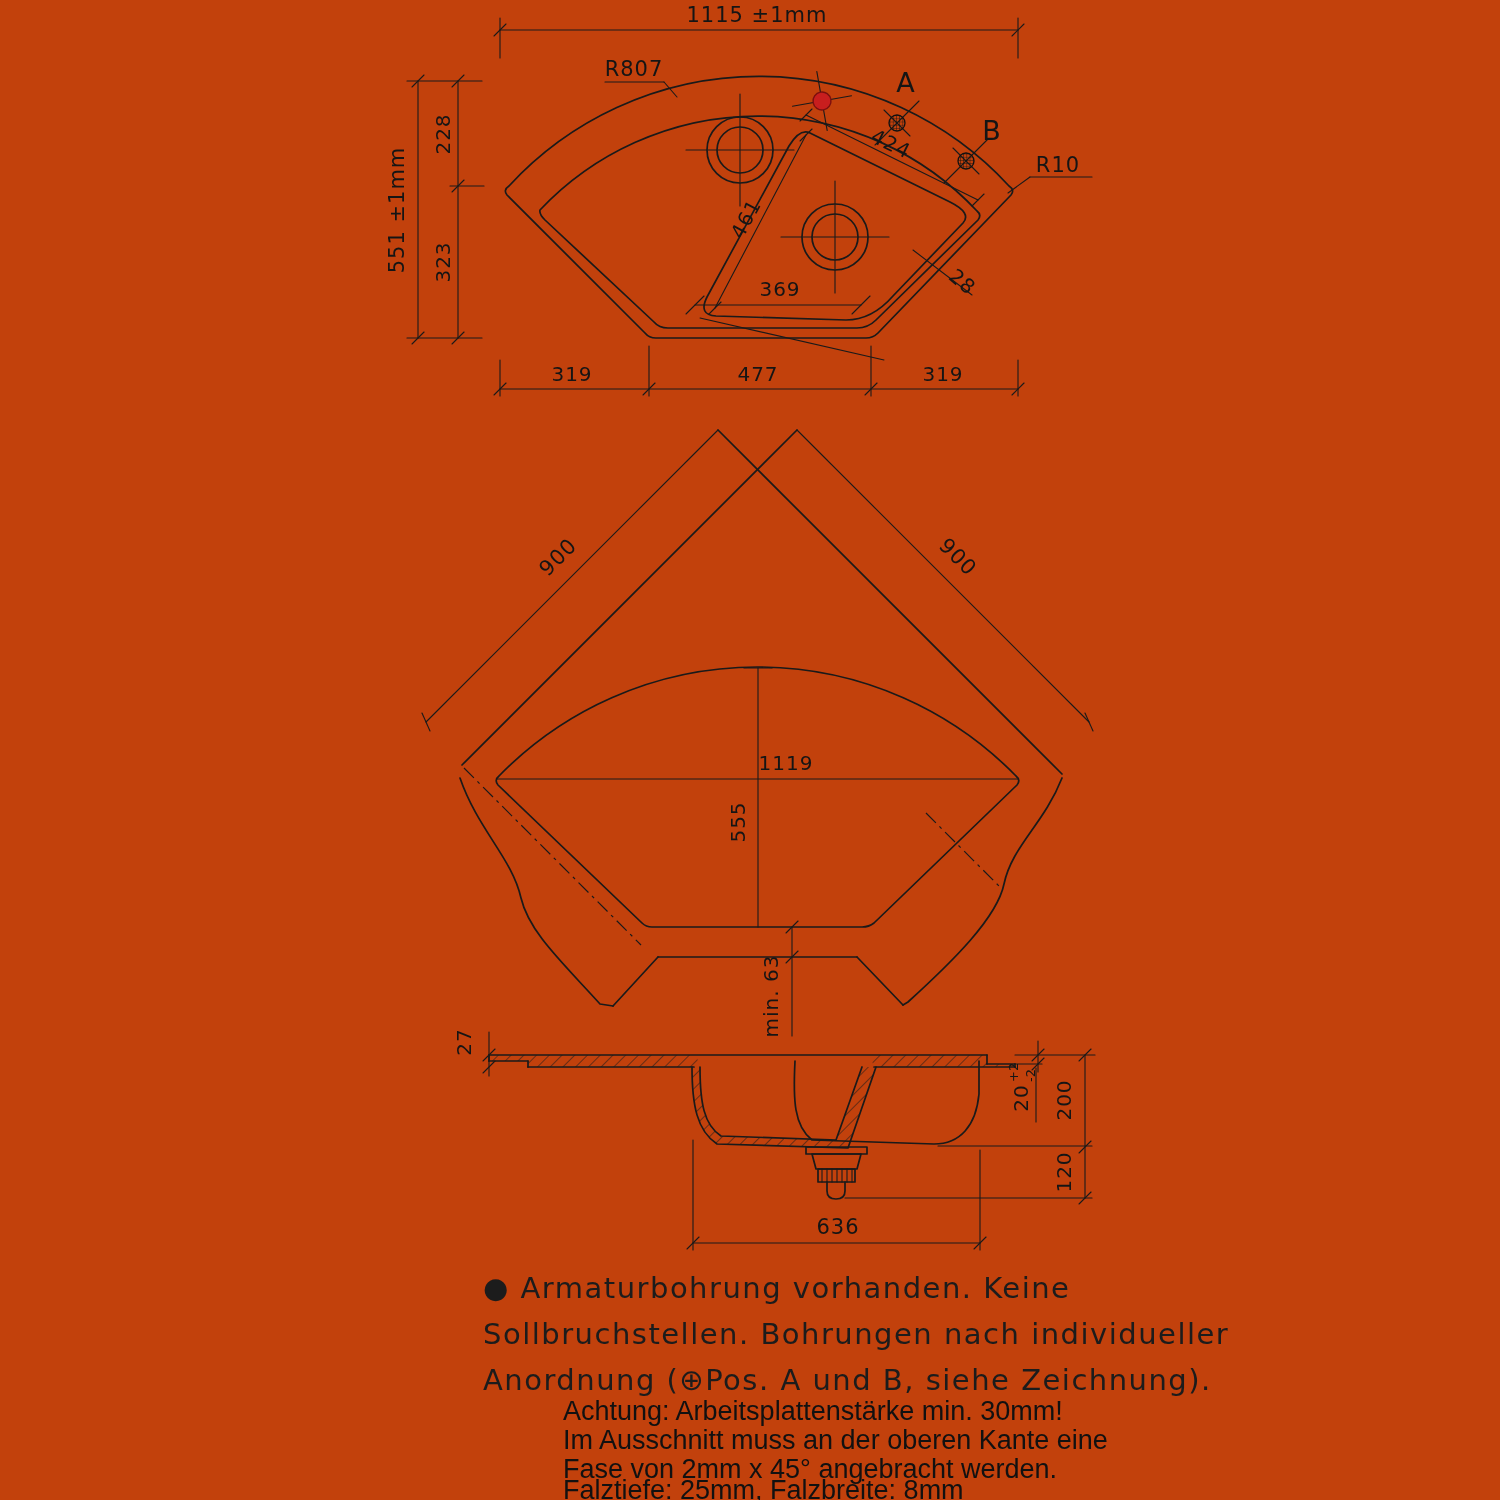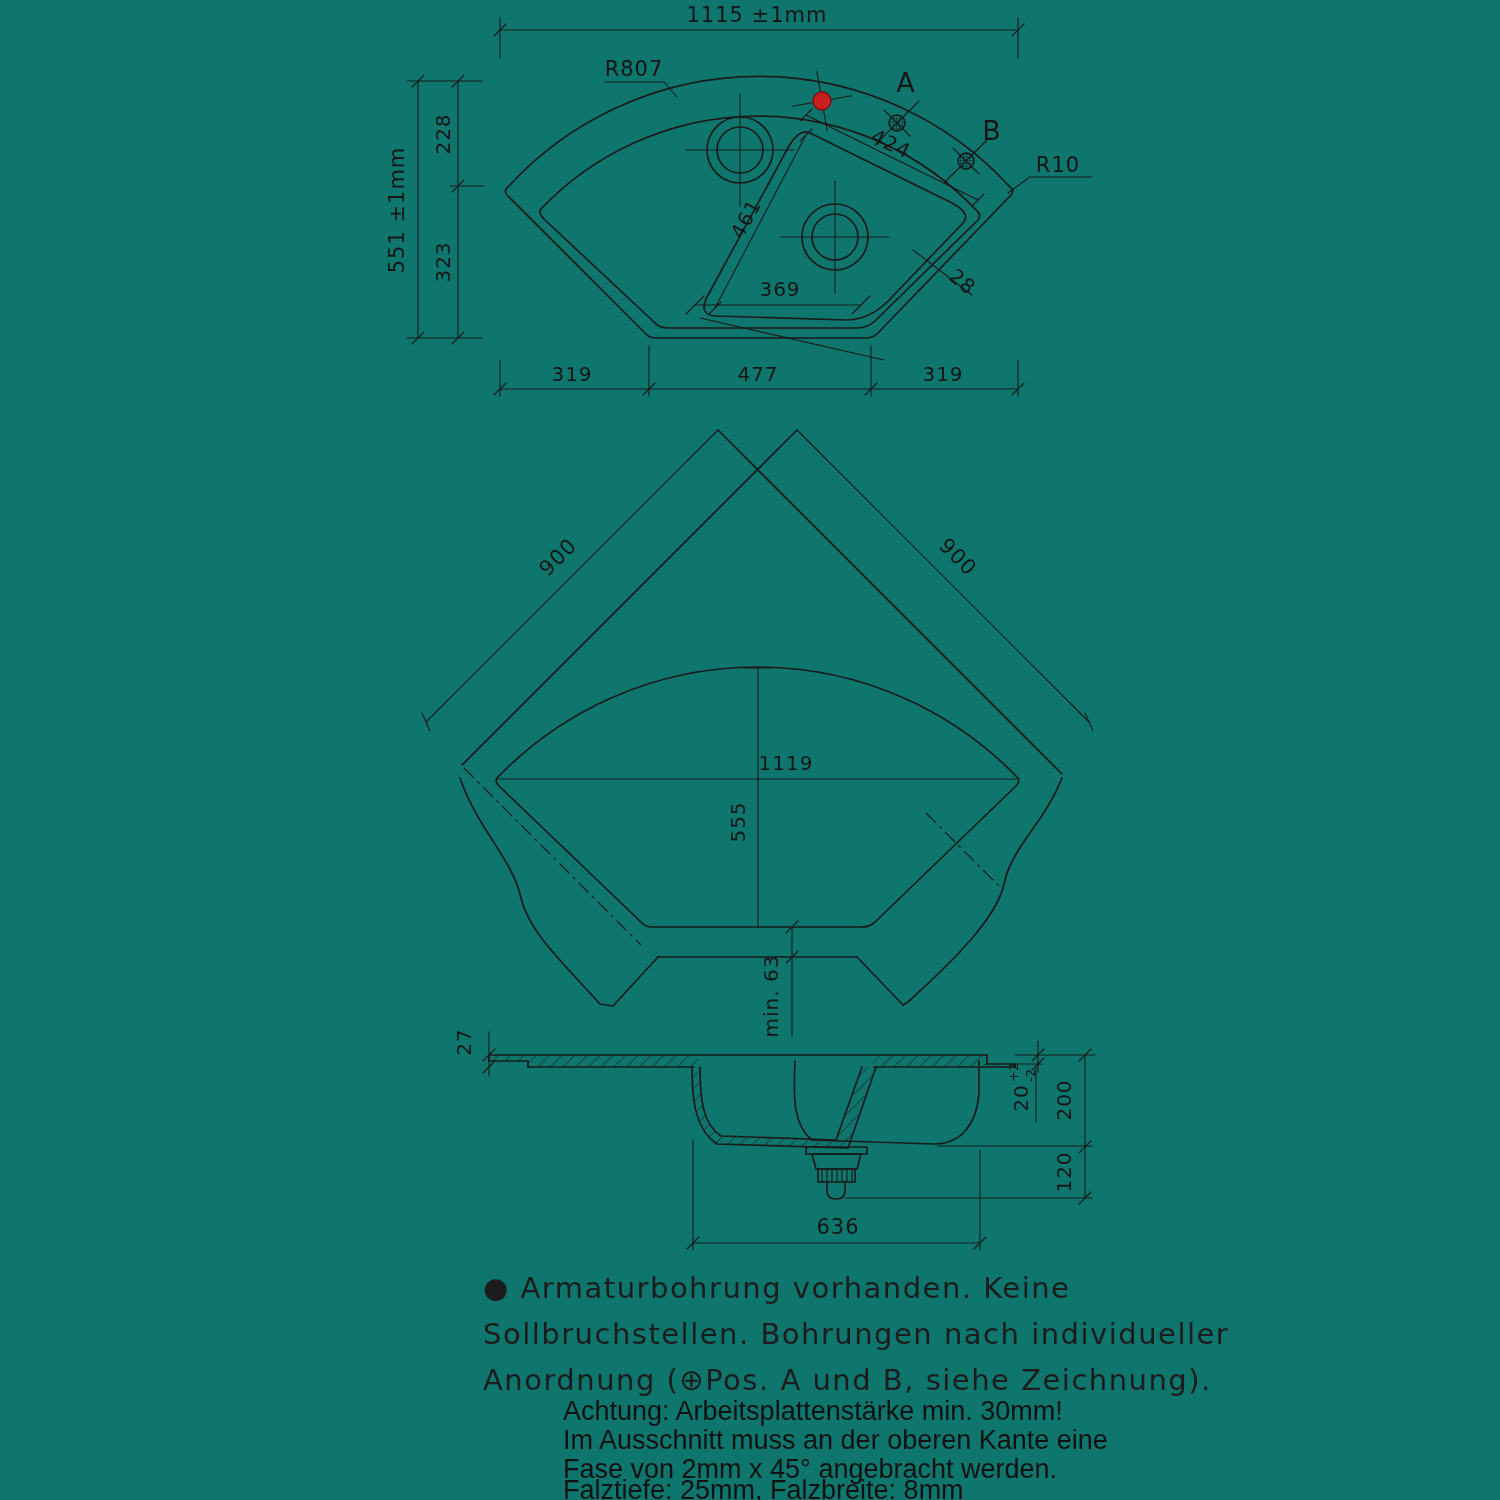--- a/index.html
+++ b/index.html
@@ -1,16 +1,16 @@
 <!DOCTYPE html>
 <html><head>
 <meta charset="utf-8">
 <style>
   html,body{margin:0;padding:0;background:#ffffff;}
-  .stage{width:1500px;height:1500px;position:relative;background:#0f766e;
+  .stage{width:1500px;height:1500px;position:relative;background:#c2410c;
          font-family:"DejaVu Sans",sans-serif;}
   svg text{fill:#151515;}
   .dim{font-size:20px;letter-spacing:1px;}
   .dim-big{font-size:21px;letter-spacing:1px;}
   .poslabel{font-size:27px;letter-spacing:1px;}
   .tol{font-size:13px;}
   .note1{font-size:29px;letter-spacing:1.5px;fill:#1c1c1c;}
   .note2{font-family:"Liberation Sans",sans-serif;font-size:27px;fill:#111;}
   .ln{stroke:#1a1a1a;stroke-width:1.7;fill:none;stroke-linecap:round;stroke-linejoin:round;}
   .thin{stroke:#1a1a1a;stroke-width:1.1;fill:none;stroke-linecap:round;}

